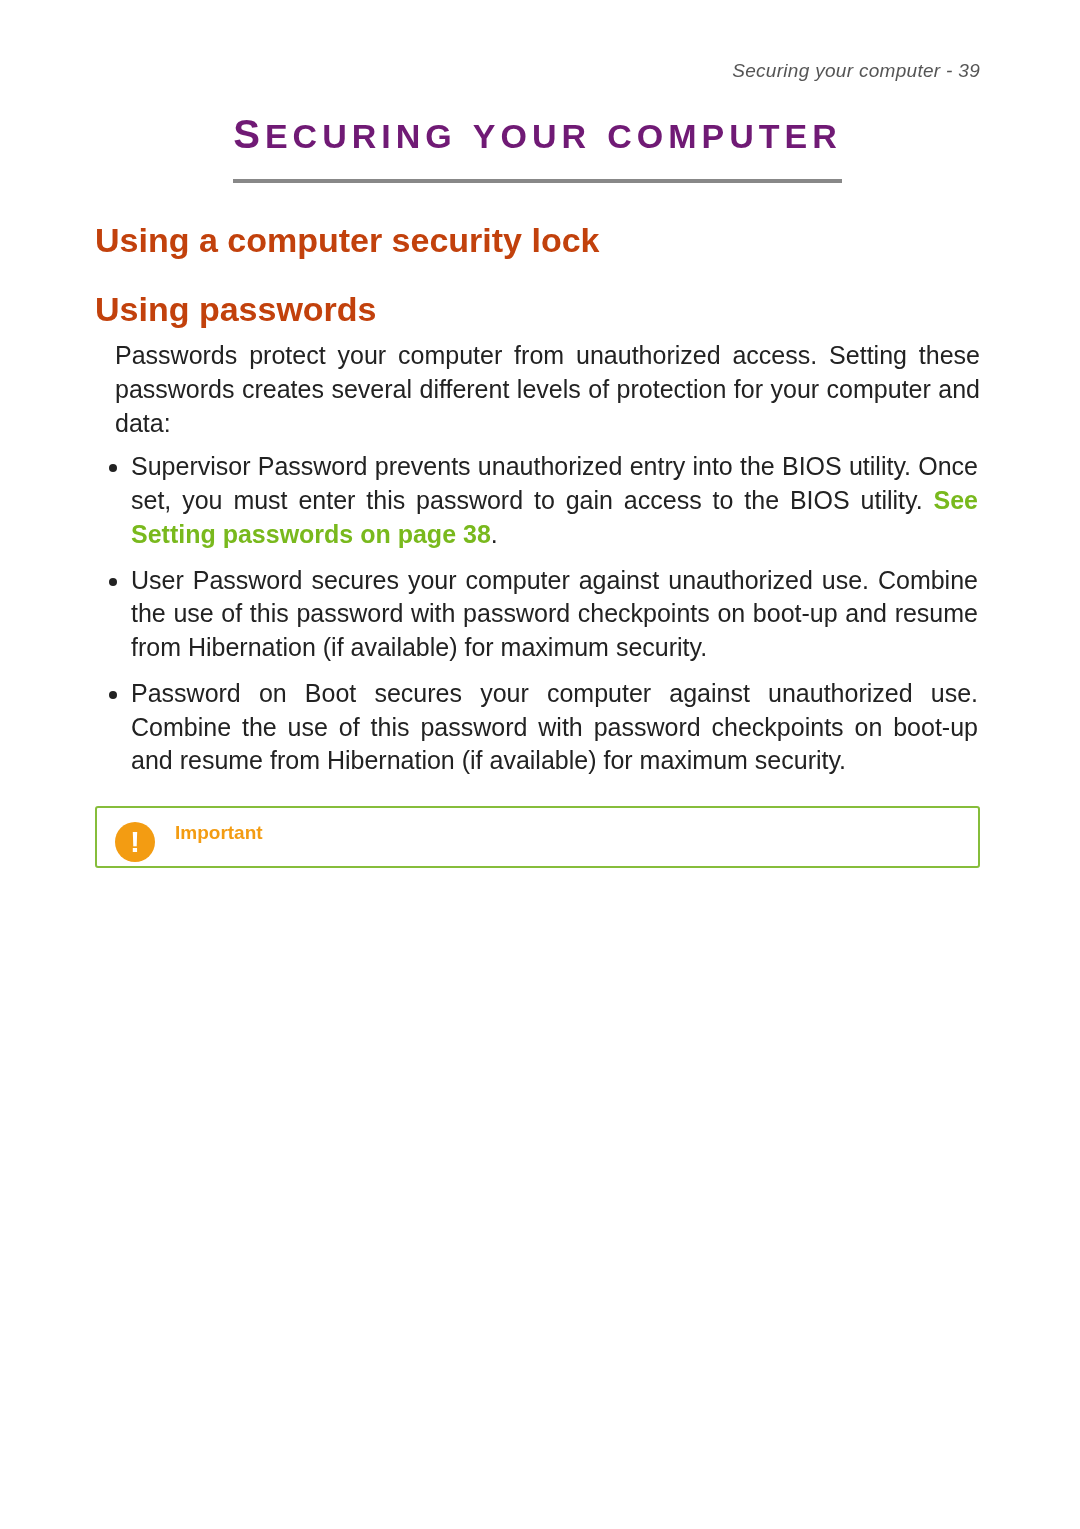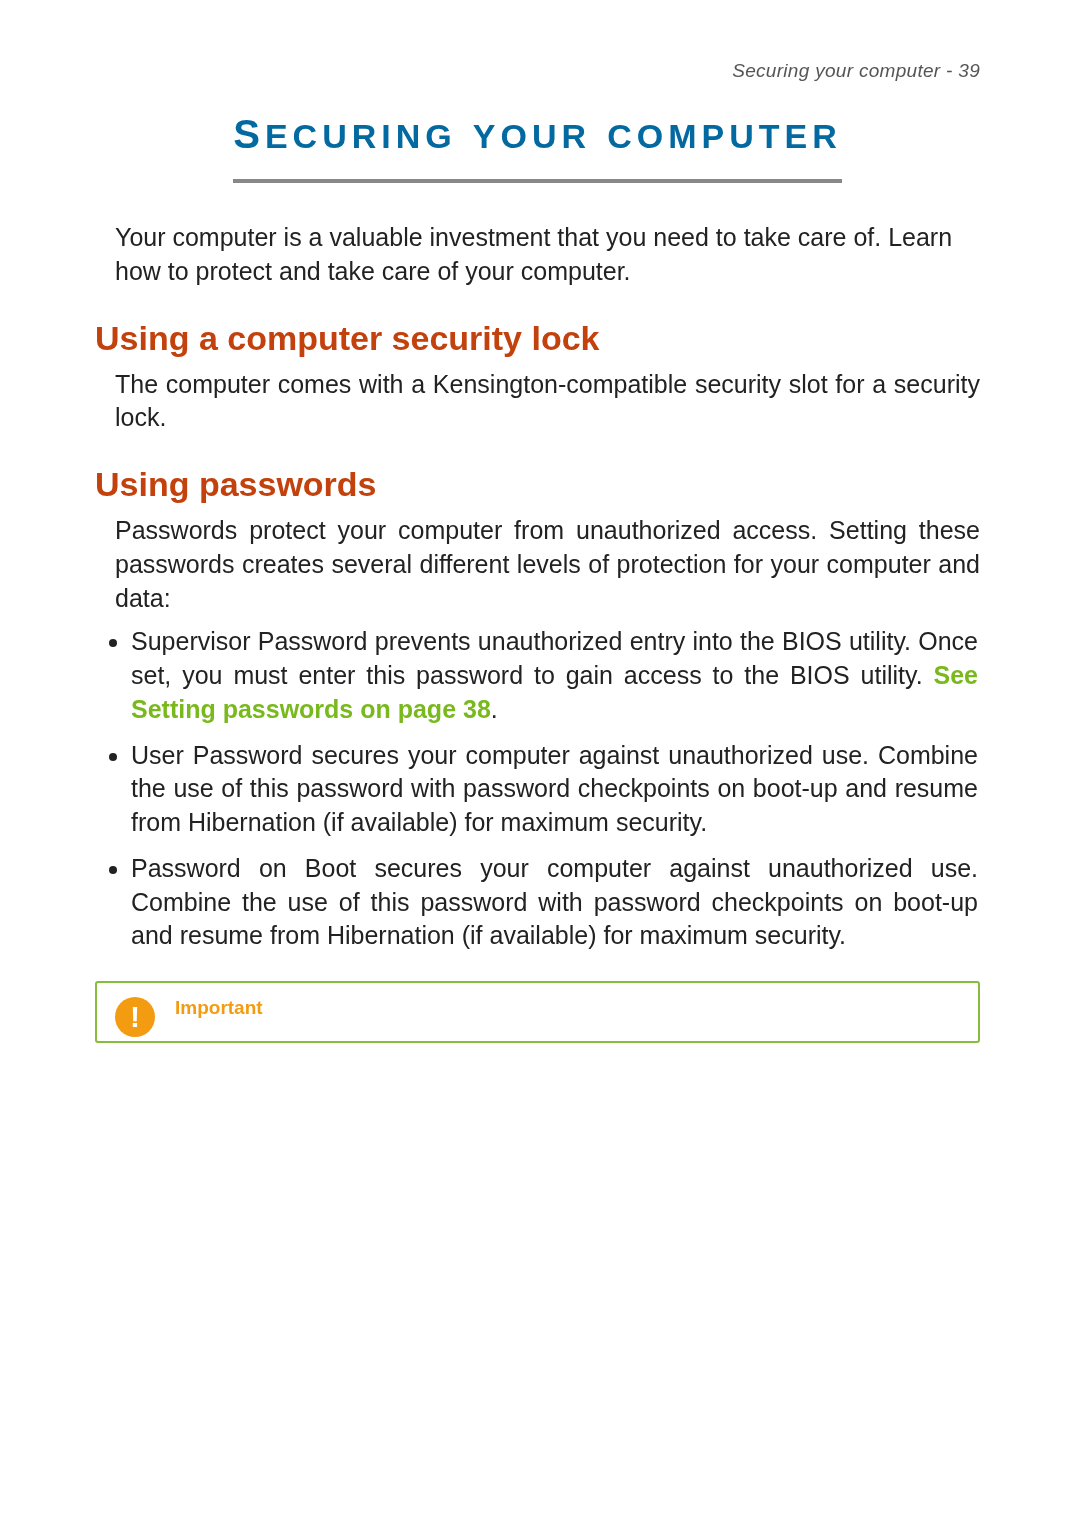--- a/index.html
+++ b/index.html
@@ -29,21 +29,21 @@
   .h1-wrap {
     text-align: center;
     margin-bottom: 20px;
   }
   .h1 {
     display: inline-block;
     font-family: Arial, Helvetica, sans-serif;
     font-weight: bold;
     font-size: 40px;
     letter-spacing: 5px;
-    color: #0369a1;
+    color: #701a75;
     padding-bottom: 22px;
     border-bottom: 4px solid #888;
   }
   .h1 .sc { font-size: 34px; }
   .intro {
     margin: 38px 0 0 20px;
     font-size: 25px;
     line-height: 1.35;
   }
   .intro p { margin: 0 0 10px 0; }
@@ -115,26 +115,24 @@
 
 <div class="page">
 
   <div class="header-line">Securing your computer - 39</div>
 
   <div class="h1-wrap">
     <span class="h1">S<span class="sc">ECURING</span> <span class="sc">YOUR</span> <span class="sc">COMPUTER</span></span>
   </div>
 
   <div class="intro">
-    <p>Your computer is a valuable investment that you need to take care of. Learn how to protect and take care of your computer.</p>
   </div>
 
   <div class="h2">Using a computer security lock</div>
   <div class="body">
-    <p class="justify">The computer comes with a Kensington-compatible security slot for a security lock.</p>
   </div>
 
   <div class="h2">Using passwords</div>
   <div class="body">
     <p class="justify">Passwords protect your computer from unauthorized access. Setting these passwords creates several different levels of protection for your computer and data:</p>
   </div>
   <ul class="pw">
     <li>
       <span>Supervisor Password prevents unauthorized entry into the BIOS utility. Once set, you must enter this password to gain access to the BIOS utility. </span><span class="link">See Setting passwords on page 38</span><span>.</span>
     </li>

